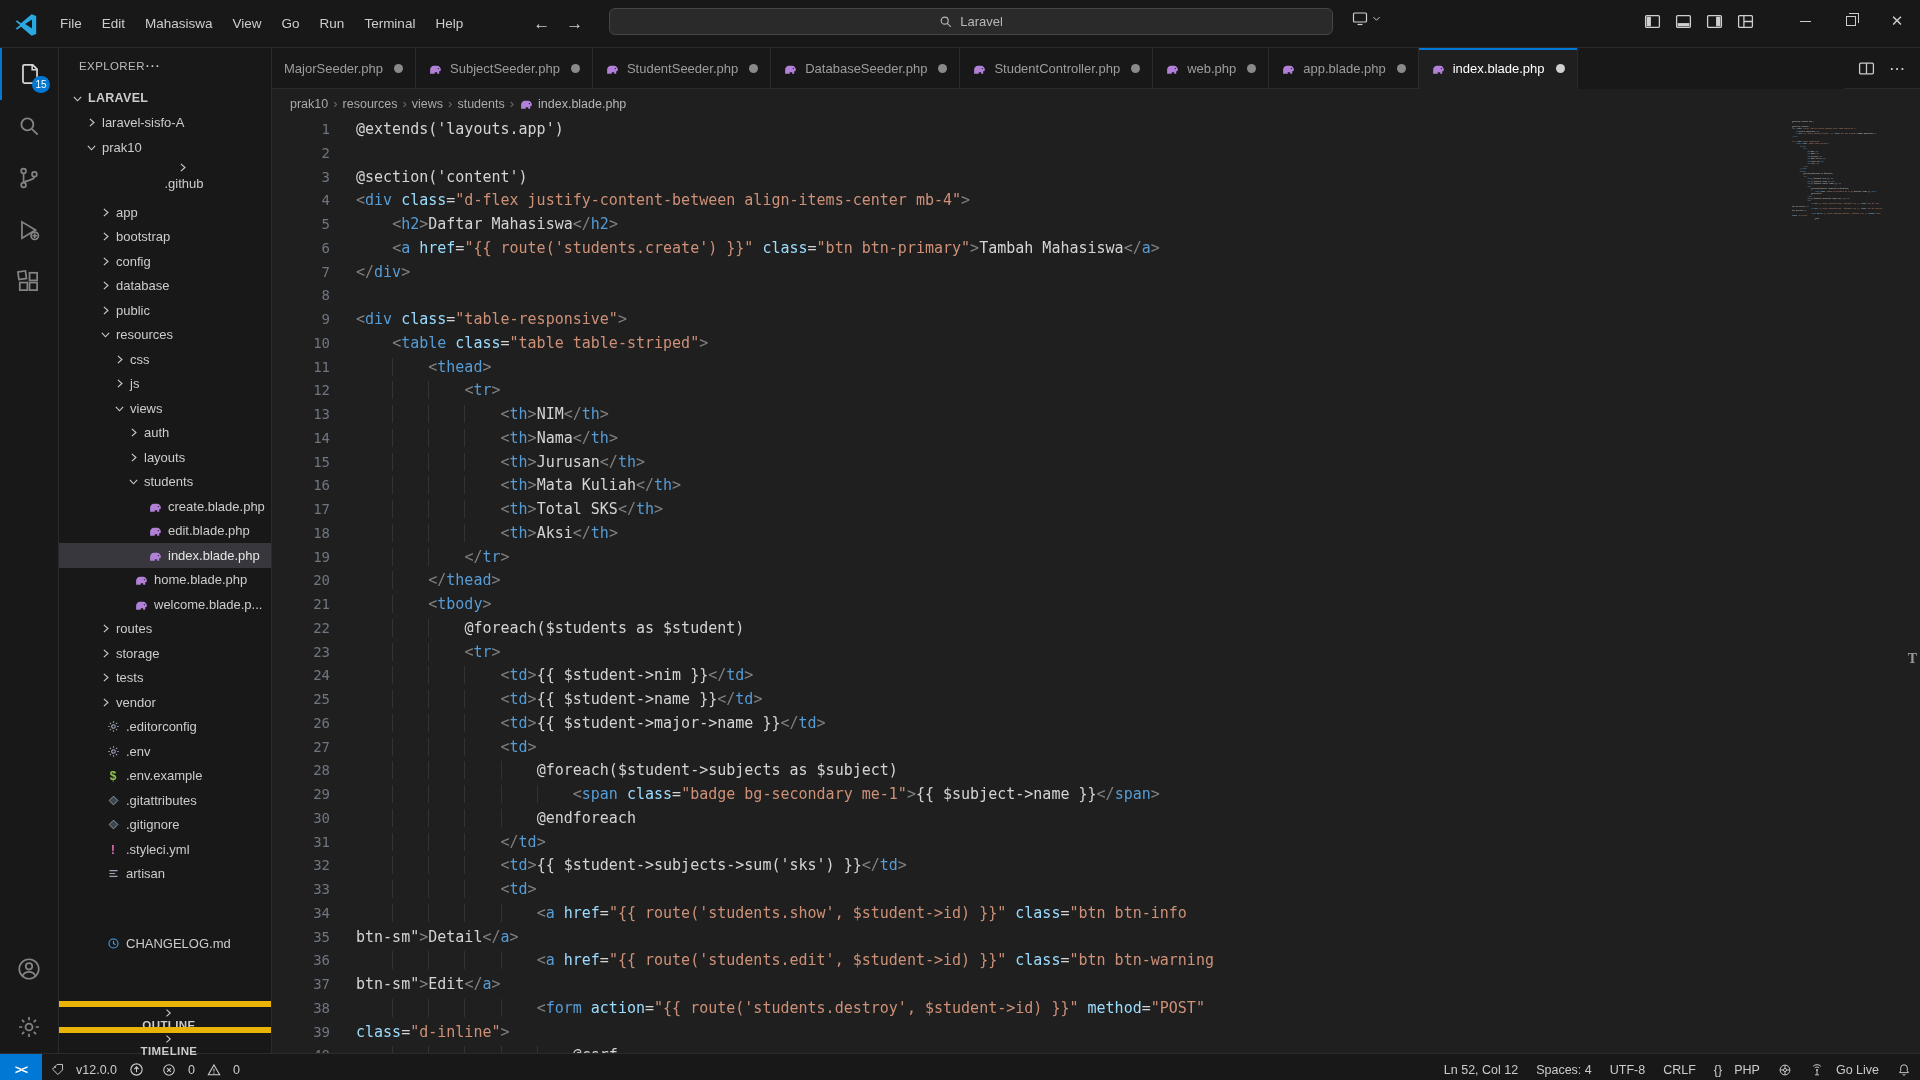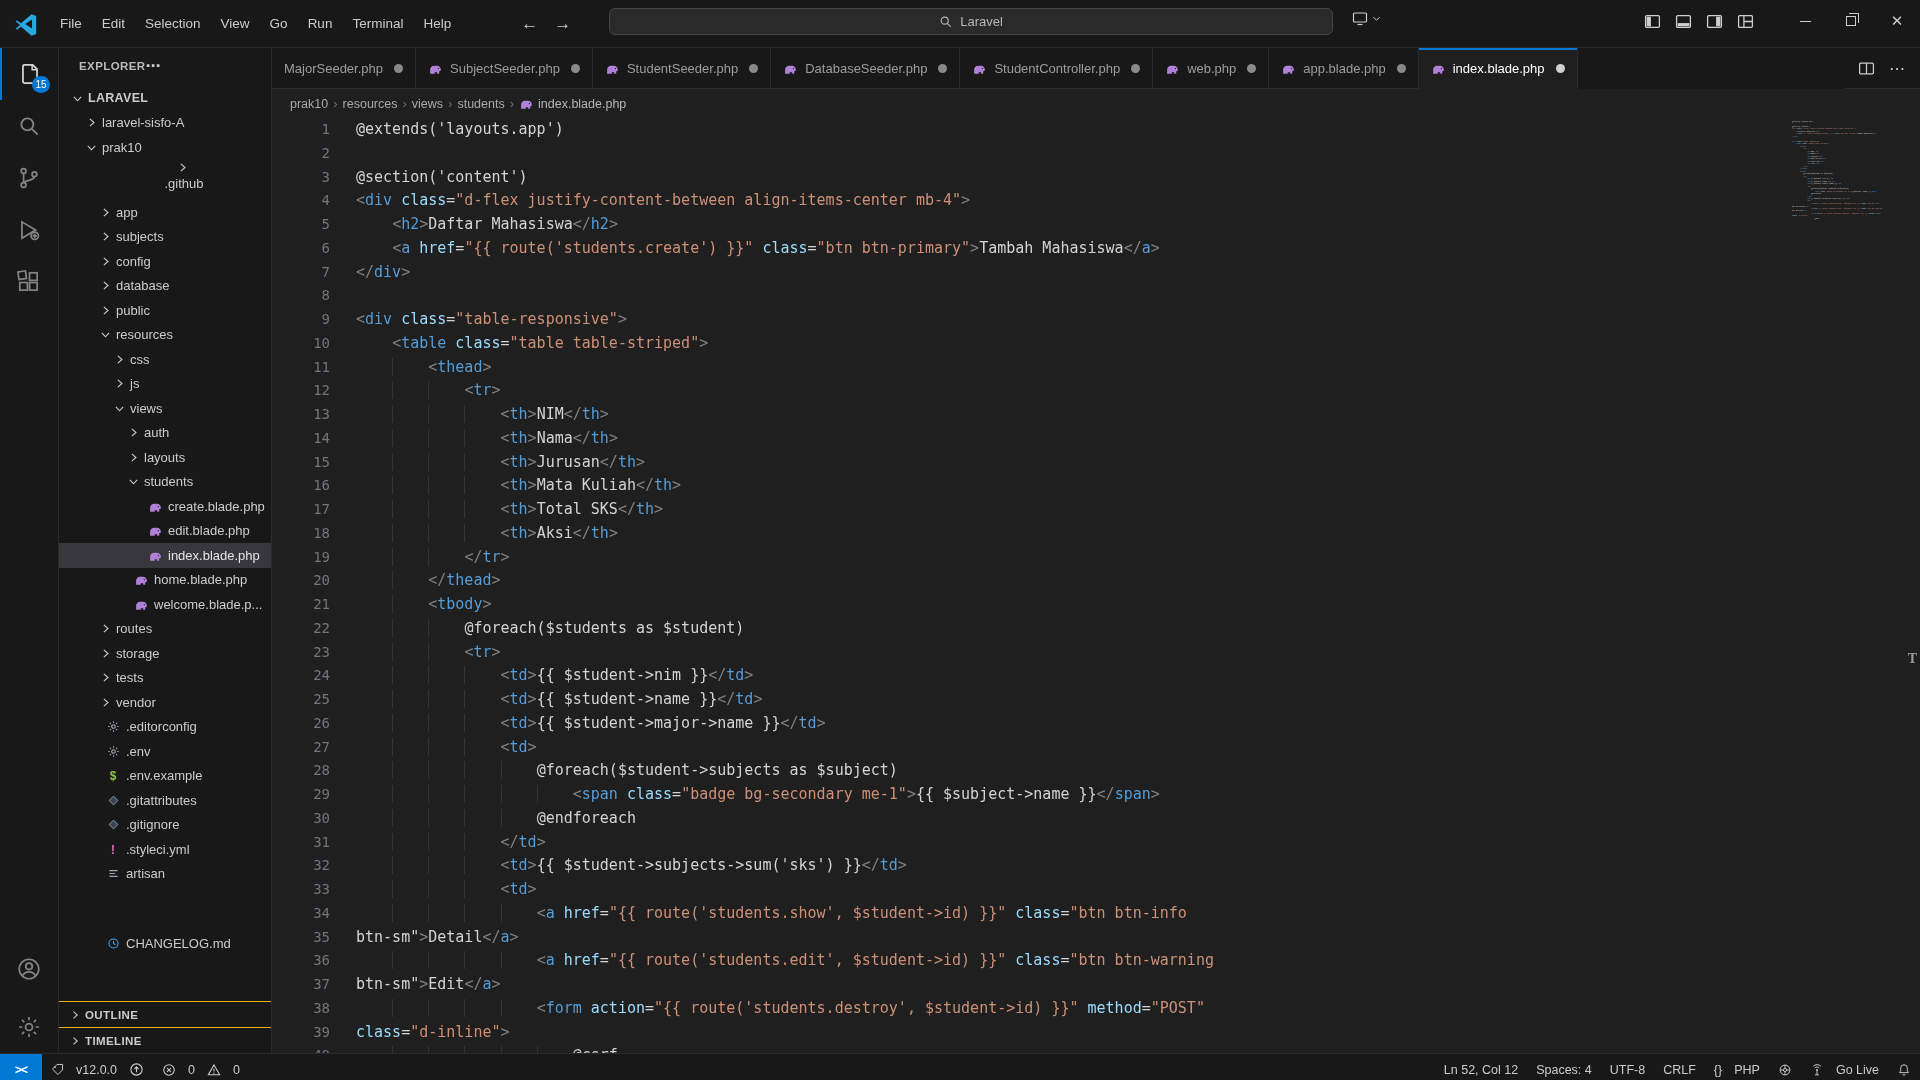--- a/index.html
+++ b/index.html
@@ -39,32 +39,32 @@
     color:#848484; }
   .ab-item.active { color:#d7d7d7; border-left:2px solid #0078d4; }
   .ab-badge { position:absolute; right:9px; bottom:7px; min-width:17px; height:17px; padding:0 3px;
     background:#0078d4; color:#fff; font-size:10px; border-radius:9px;
     display:flex; align-items:center; justify-content:center; }
   .ab-bottom { margin-top:auto; margin-bottom:6px; }
 
   
   .sidebar { width:213px; background:#181818; border-right:1px solid #2b2b2b; display:flex; flex-direction:column; }
   .sb-header { height:36px; display:flex; align-items:center; justify-content:flex-start;
-    padding:0 12px 0 20px; font-size:11.5px; letter-spacing:.4px; color:#bbbbbb;font-weight:bold; }
+    padding:0 12px 0 20px; font-size:11.5px; letter-spacing:.4px; color:#bbbbbb; }
   .sb-header .dots { font-size:15px; color:#cccccc; letter-spacing:1px; }
   .tree { flex:1; overflow:hidden; padding-top:2px; }
   .tree-row { height:24.5px; display:flex; align-items:center; font-size:13px; color:#cccccc;
     white-space:nowrap; cursor:default; }
   .tree-row.selected { background:#37373d; color:#e4e4e4; }
   .tree-row.root { font-weight:bold; font-size:12.5px; letter-spacing:.3px; }
   .tree-row .chev { width:16px; height:16px; flex:0 0 16px; display:flex; align-items:center; justify-content:center; margin-right:3px; }
   .tree-row .ficon { width:16px; height:16px; flex:0 0 16px; display:flex; align-items:center; justify-content:center;
     margin-right:5px; font-size:11px; }
-  .sb-section { height:26px; border-top:1px solid #eab308; display:flex; align-items:center;
-    padding-left:8px; font-size:11.5px; font-weight:bold; letter-spacing:.4px; color:#cccccc; }
+  .sb-section { height:26px; border-top:6px solid #eab308; display:flex; align-items:center;
+    padding-left:8px; font-size:11.5px; font-weight:bold; letter-spacing:.4px; color:#cccccc;flex-direction:column; }
   .sb-section .chev { width:16px; margin-right:2px; display:flex; align-items:center; justify-content:center; }
 
   
   .editor-col { flex:1; display:flex; flex-direction:column; min-width:0; background:#1f1f1f; }
   .tabbar { height:41px; background:#181818; display:flex; align-items:stretch; }
   .tabs { display:flex; }
   .tab { display:flex; align-items:center; gap:7px; padding:0 12px; font-size:13px; color:#9d9d9d;
     background:#181818; border-right:1px solid #2b2b2b; border-bottom:1px solid #2b2b2b; position:relative; }
   .tab .ficon { width:15px; display:flex; }
   .tab .dot { width:9px; height:9px; border-radius:50%; background:#8a8a8a; margin-left:4px; }
@@ -115,21 +115,21 @@
 </head>
 <body>
 
 <div class="titlebar">
   <svg class="vscode-logo" viewBox="0 0 24 24">
     <path fill="#2aa8e0" d="M17.6 2.2 7 11.3 3.2 8.4l-1.7.9 4.6 3.7-4.6 3.7 1.7.9L7 14.7l10.6 9.1 4.6-1.9V4.1L17.6 2.2zm.4 5.2v9.2L11.2 12 18 7.4z"></path>
   </svg>
   <div class="menu-bar">
       <div class="menu-item">File</div>
       <div class="menu-item">Edit</div>
-      <div class="menu-item">Selection</div>
+      <div class="menu-item">Mahasiswa</div>
       <div class="menu-item">View</div>
       <div class="menu-item">Go</div>
       <div class="menu-item">Run</div>
       <div class="menu-item">Terminal</div>
       <div class="menu-item">Help</div>
     </div>
   <div class="nav-arrows">
     <span>←</span>
     <span>→</span>
   </div>
@@ -277,21 +277,21 @@
             </svg>
           </span>
           <span>app</span>
         </div>
         <div class="tree-row" style="padding-left: 38px;">
           <span class="chev">
             <svg width="13" height="13" viewBox="0 0 16 16">
               <path d="M6 3.5l5 4.5-5 4.5" fill="none" stroke="#cccccc" stroke-width="1.4"></path>
             </svg>
           </span>
-          <span>subjects</span>
+          <span>bootstrap</span>
         </div>
         <div class="tree-row" style="padding-left: 38px;">
           <span class="chev">
             <svg width="13" height="13" viewBox="0 0 16 16">
               <path d="M6 3.5l5 4.5-5 4.5" fill="none" stroke="#cccccc" stroke-width="1.4"></path>
             </svg>
           </span>
           <span>config</span>
         </div>
         <div class="tree-row" style="padding-left: 38px;">

